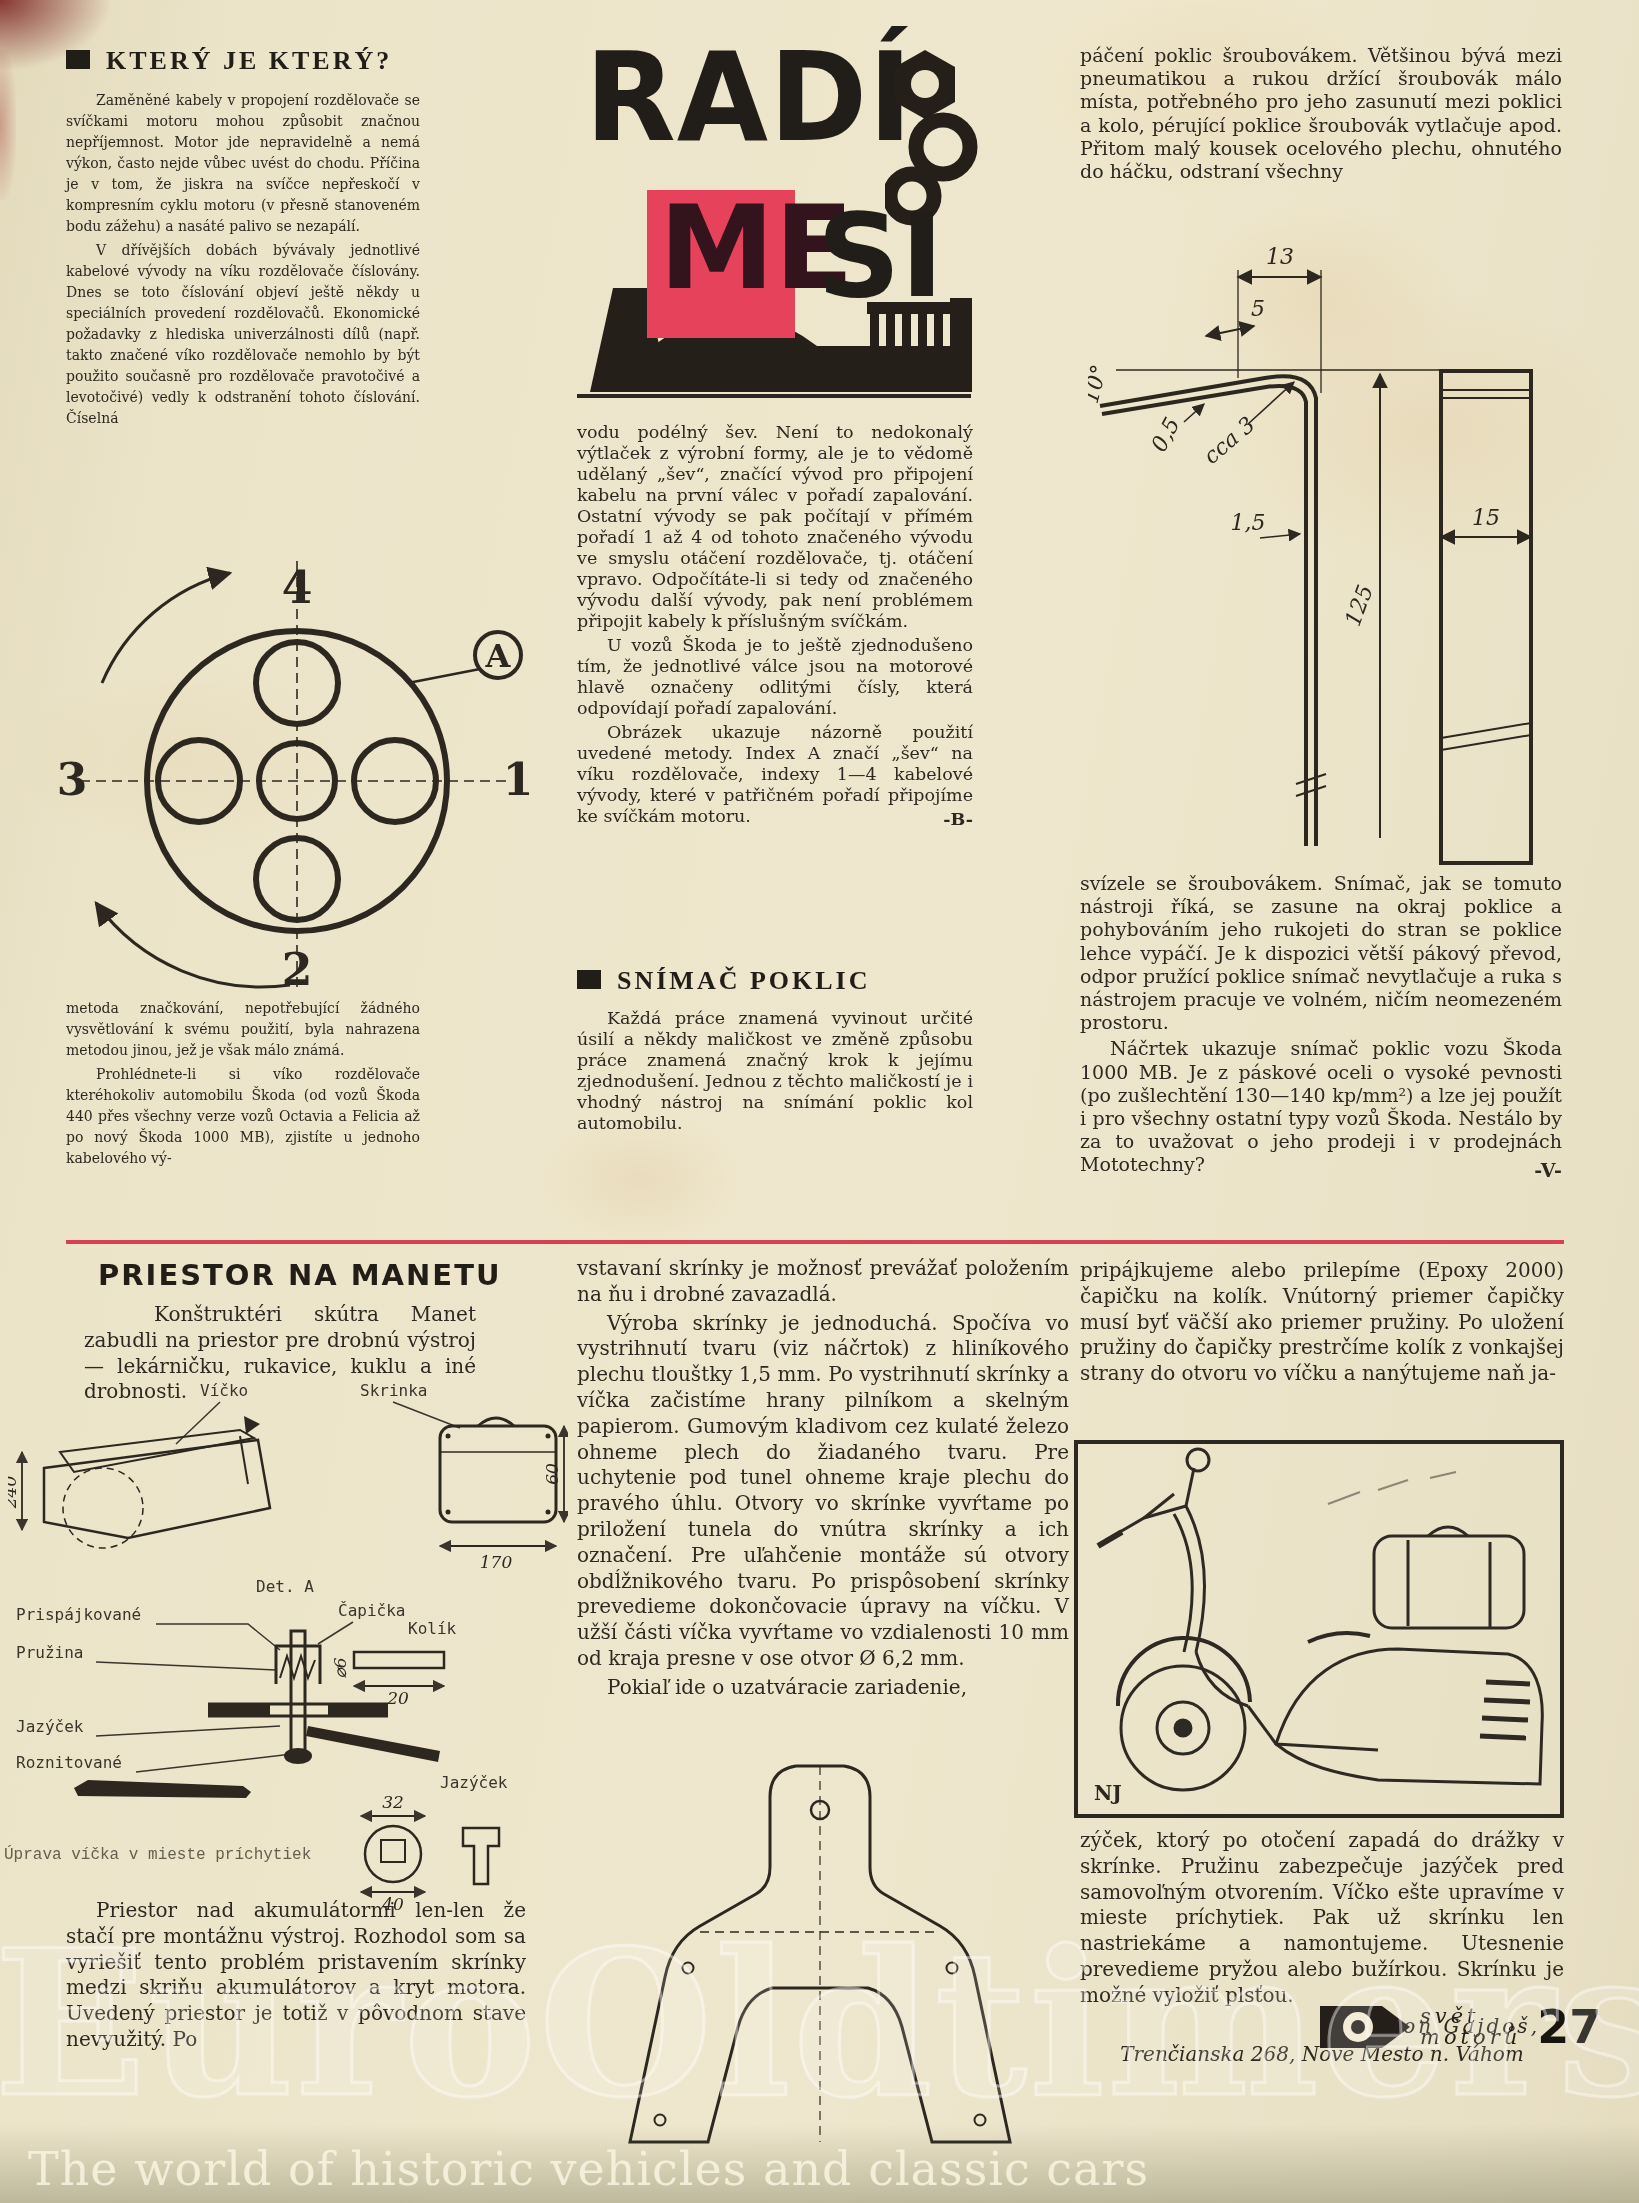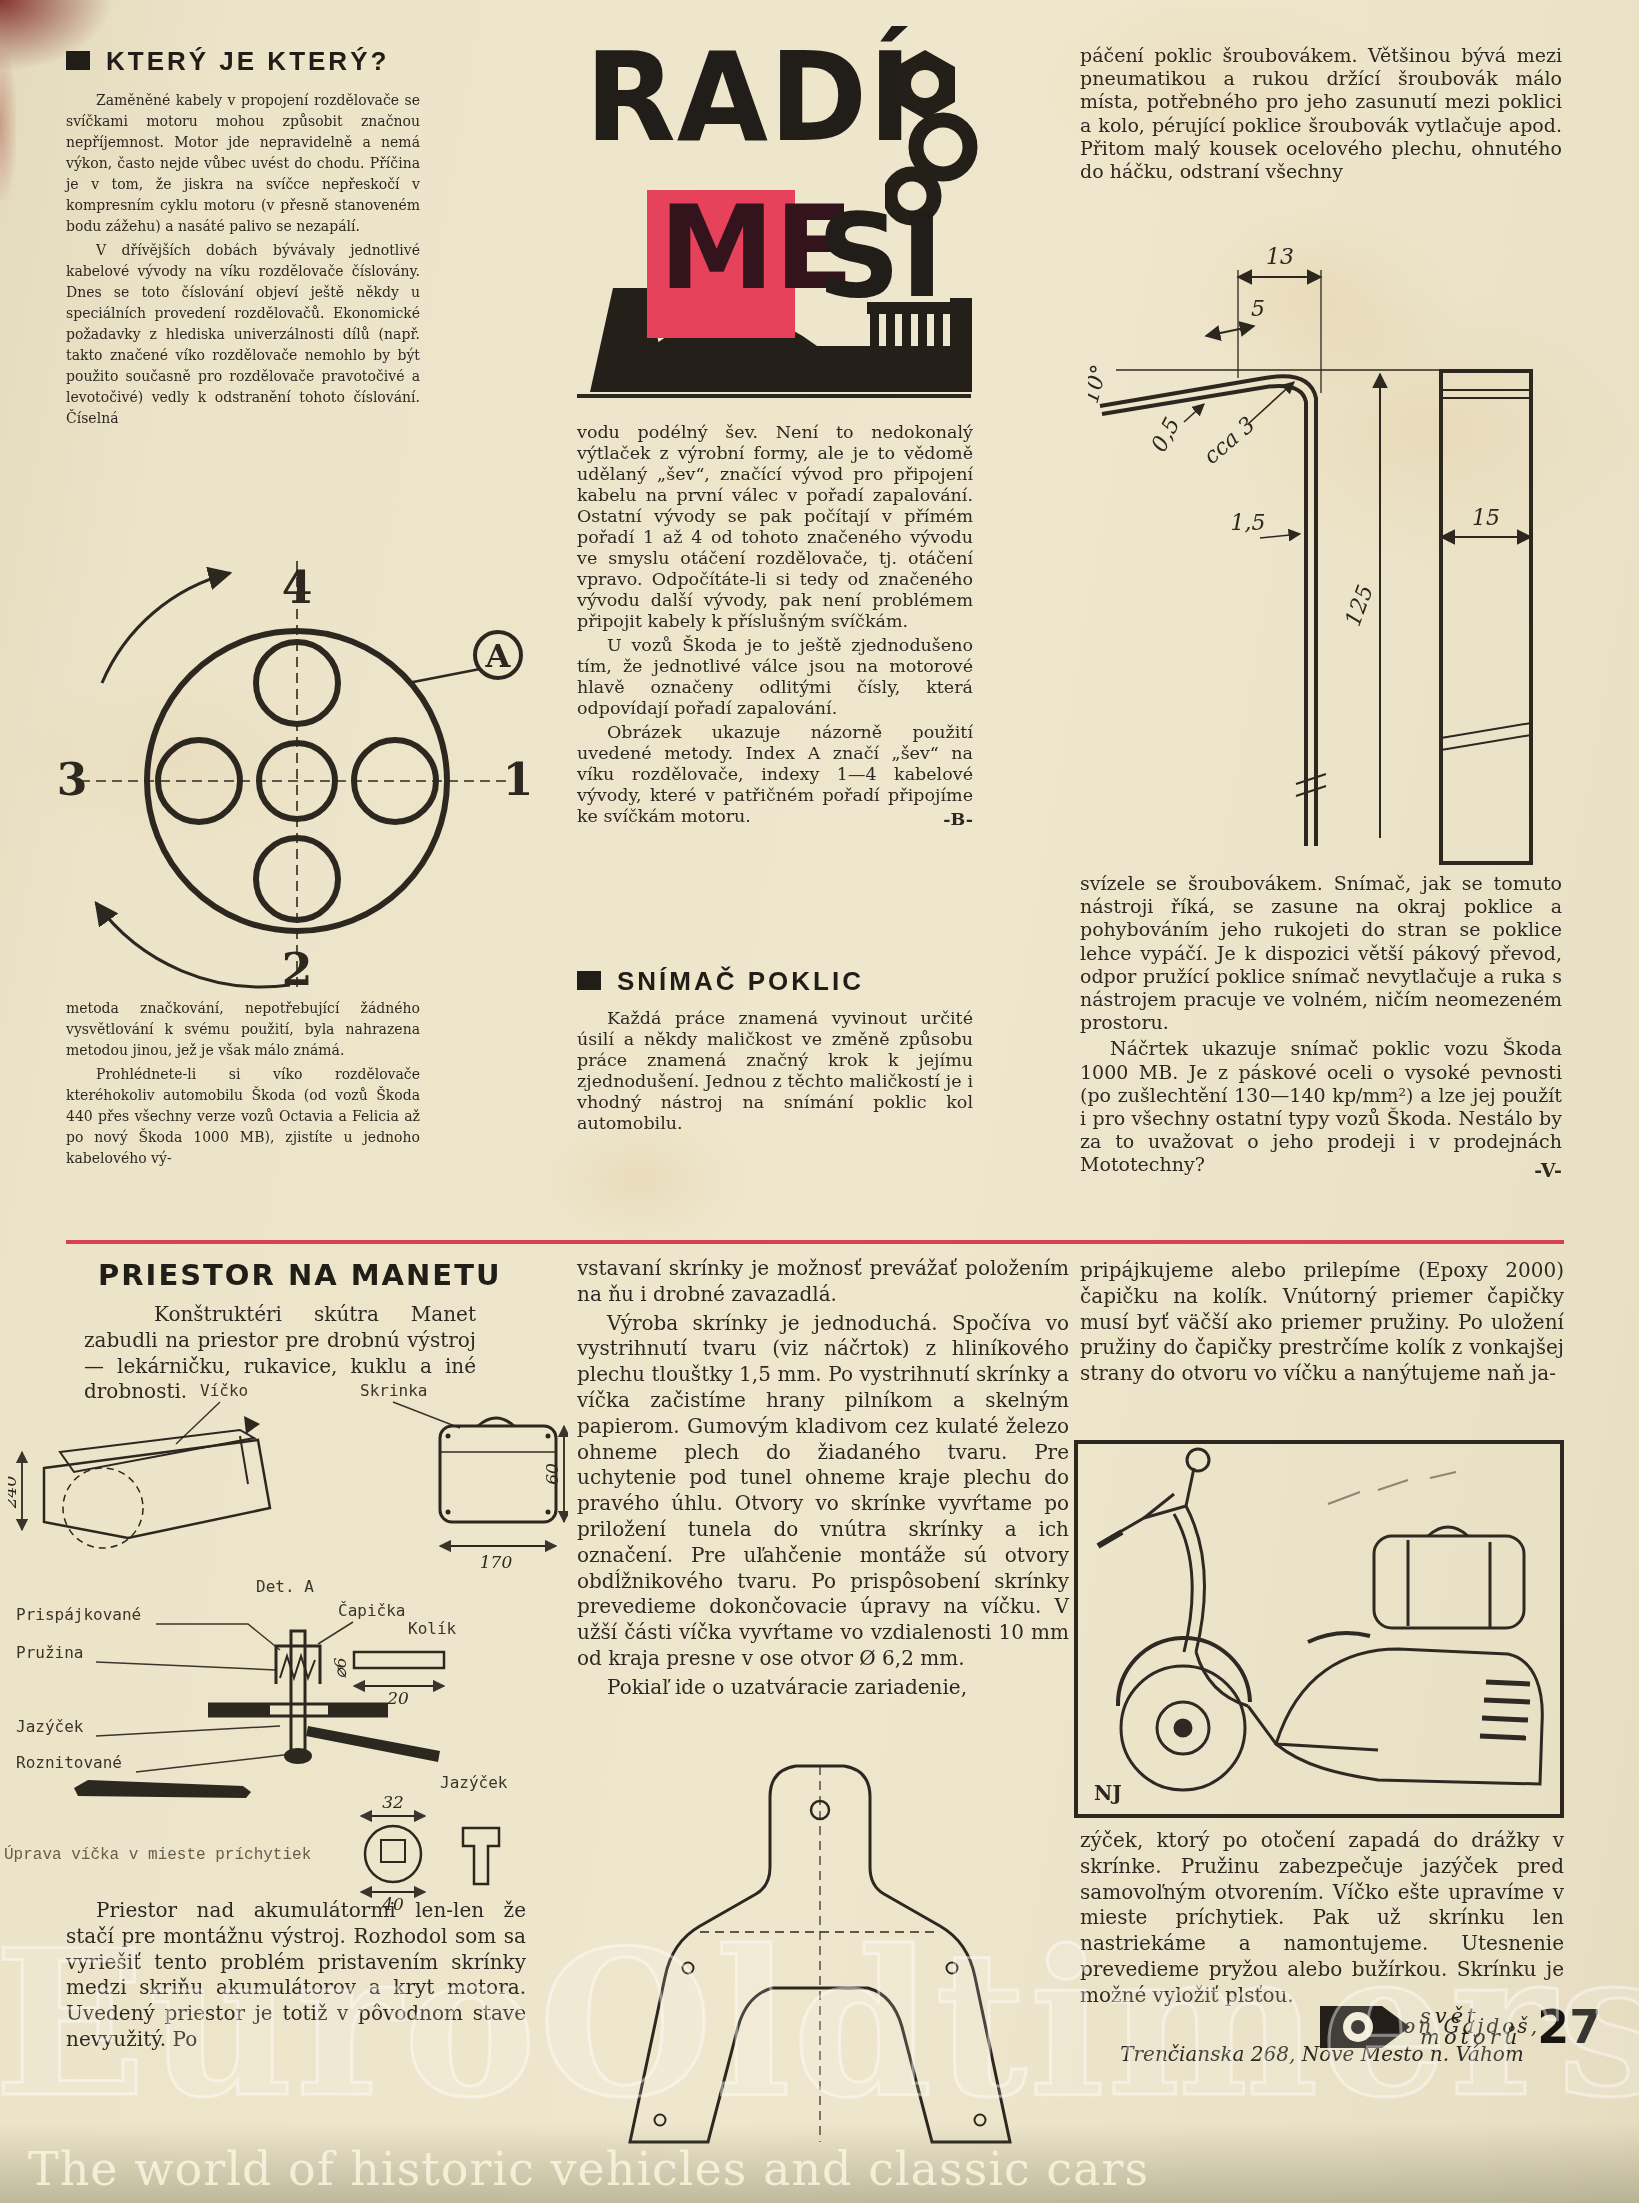--- a/index.html
+++ b/index.html
@@ -13,21 +13,21 @@
       radial-gradient(ellipse 240px 140px at 180px 760px, rgba(190,140,70,0.08), transparent 70%),
       linear-gradient(100deg,#e3dabc,#ece4c9 12%,#efe7cd 55%,#e9e1c6 90%,#e5dcc0);}
   .abs{position:absolute;}
   .jtext{text-align:justify;}
   .jtext p{margin:0 0 3px 0;text-indent:30px;}
   .jtext p.cont{text-indent:0;}
   .f-left{font-size:14px;line-height:21px;}
   .f-center{font-size:17.5px;line-height:21px;}
   .f-right{font-size:19px;line-height:23.2px;}
   .f-bottom{font-size:20px;line-height:25.8px;}
-  .h-serif{font-family:Liberation Sans, sans-serif;font-weight:bold;font-size:26px;letter-spacing:3px;color:#211d17;white-space:nowrap;}
+  .h-serif{font-family:Liberation Serif, serif;font-weight:bold;font-size:26px;letter-spacing:3px;color:#211d17;white-space:nowrap;}
   .h-sans{font-family:"DejaVu Sans",sans-serif;font-weight:bold;font-size:29px;letter-spacing:2px;color:#211d17;white-space:nowrap;}
   .sq{display:inline-block;width:24px;height:19px;background:#211d17;margin-right:16px;}
   .sigline{text-align:right;margin-top:-21px;font-weight:bold;}
   .rule{background:#2b2722;}
   .redline{background:#d84055;}
   svg text{font-family:"DejaVu Serif",serif;fill:#2c2820;}
   svg .dim{font-style:italic;font-size:22px;}
   svg .dims{font-style:italic;font-size:17px;}
   svg .typed{font-family:"DejaVu Sans Mono",monospace;font-size:16px;fill:#3a352c;}
   .logo-letter{font-family:"DejaVu Sans",sans-serif;font-weight:800;color:#211d18;}

